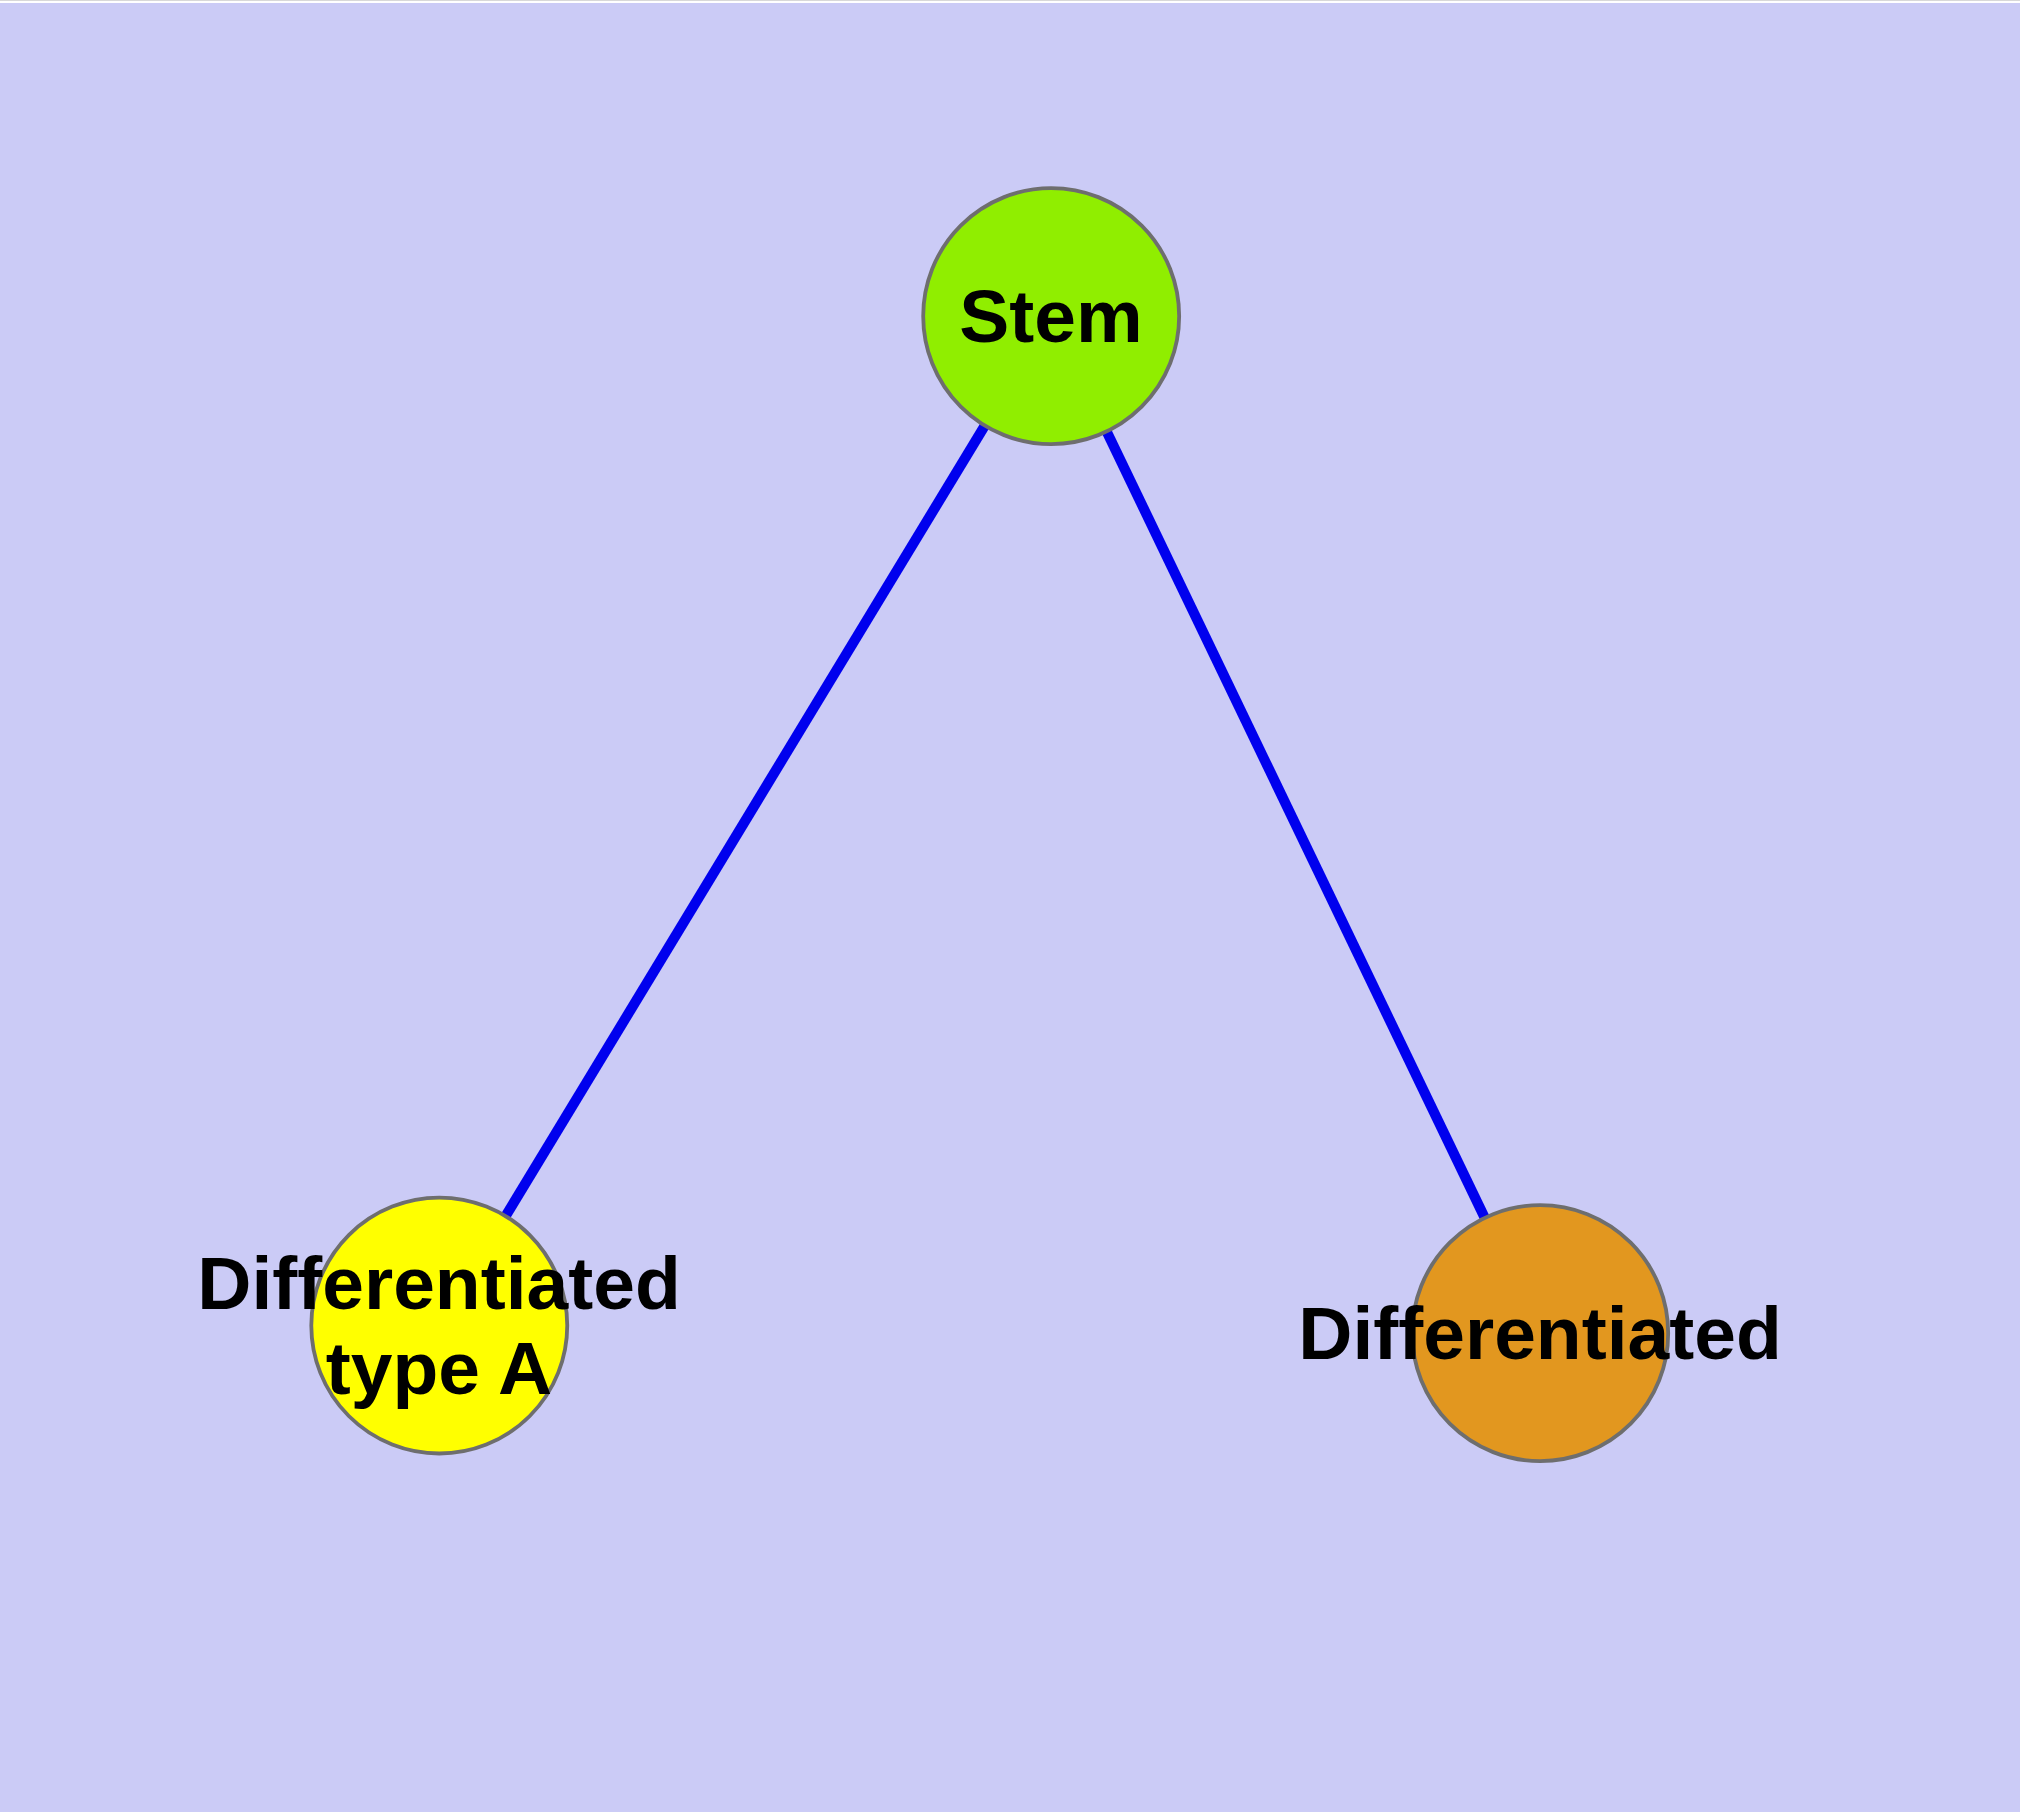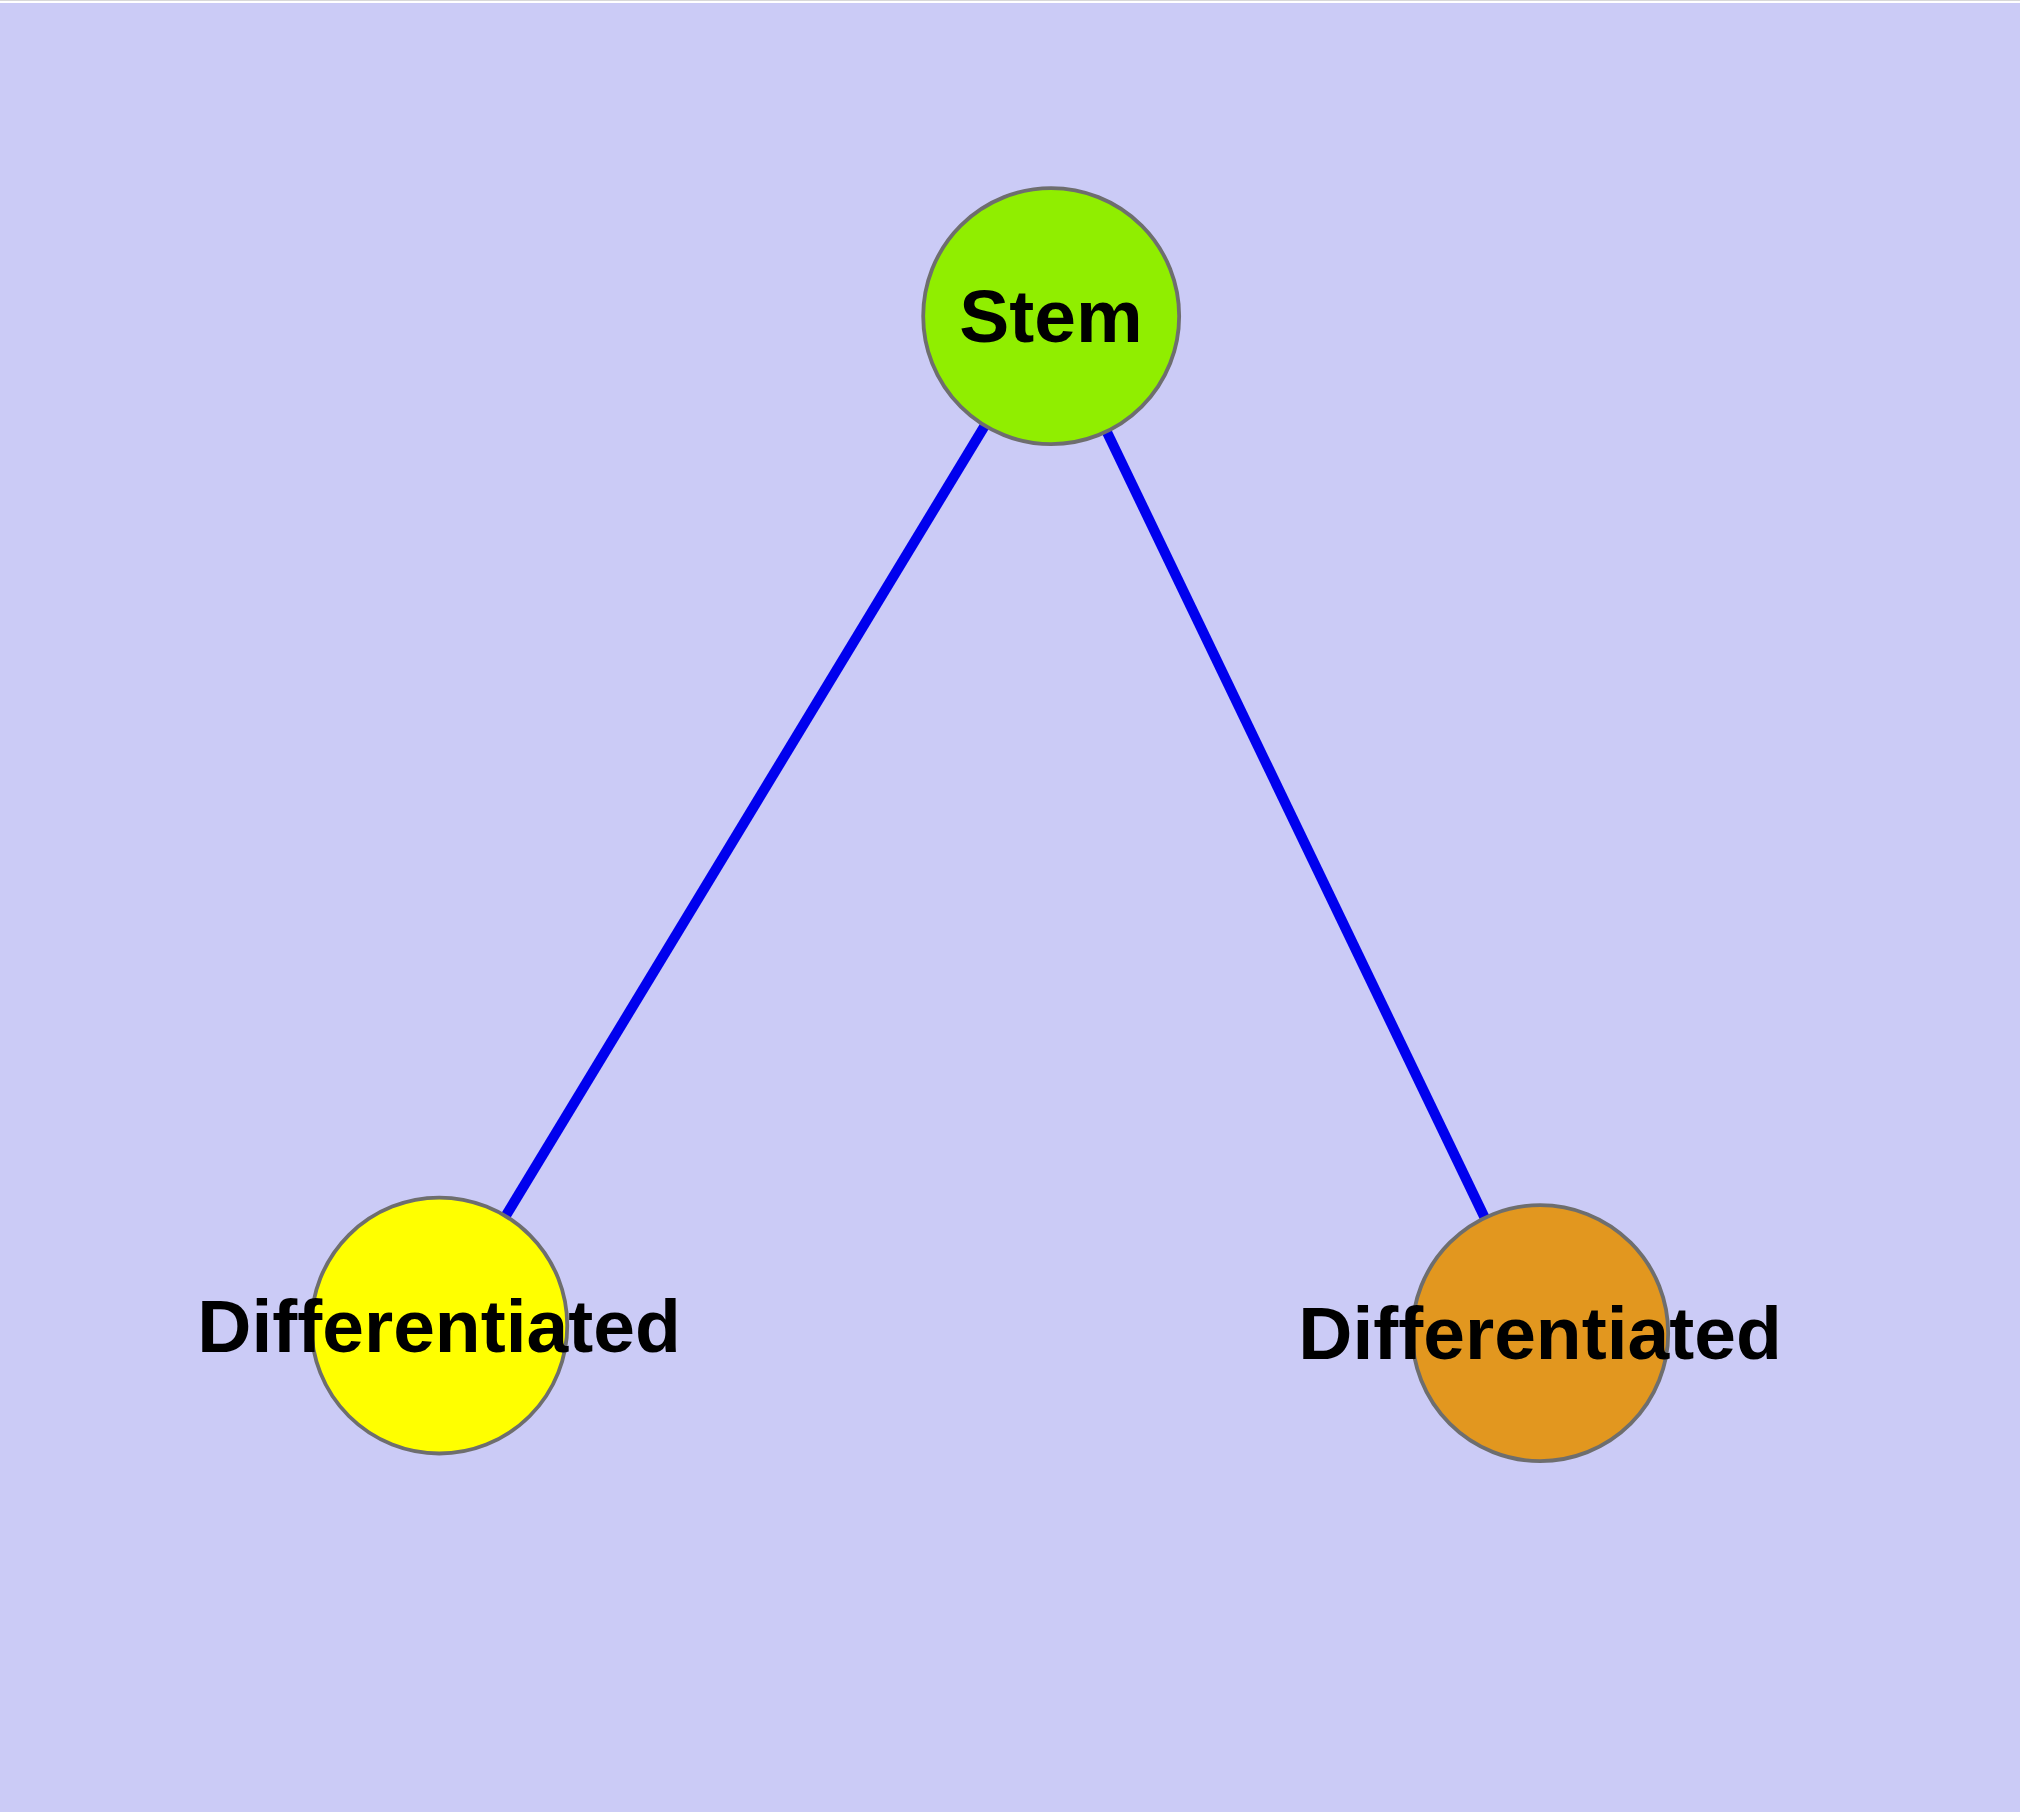--- a/index.html
+++ b/index.html
@@ -66,20 +66,21 @@
 
     <circle class="node" cx="1240" cy="373" r="151" fill="#90ee00" stroke="#6e6e6e"></circle>
     <circle class="node" cx="518" cy="1564" r="151" fill="#ffff00" stroke="#6e6e6e"></circle>
     <circle class="node" cx="1817" cy="1573" r="151" fill="#e2971f" stroke="#6e6e6e"></circle>
   </svg>
 
   <div class="node-label" style="left:1051px; top:316px;">Stem</div>
 
   <div class="node-label" style="left:439px; top:1326px;">
     <div>Differentiated</div>
+    <div>type A</div>
   </div>
 
   <div class="node-label" style="left:1540px; top:1333px;">
     <div>Differentiated</div>
   </div>
 
 </div>
 
 
 </body></html>

